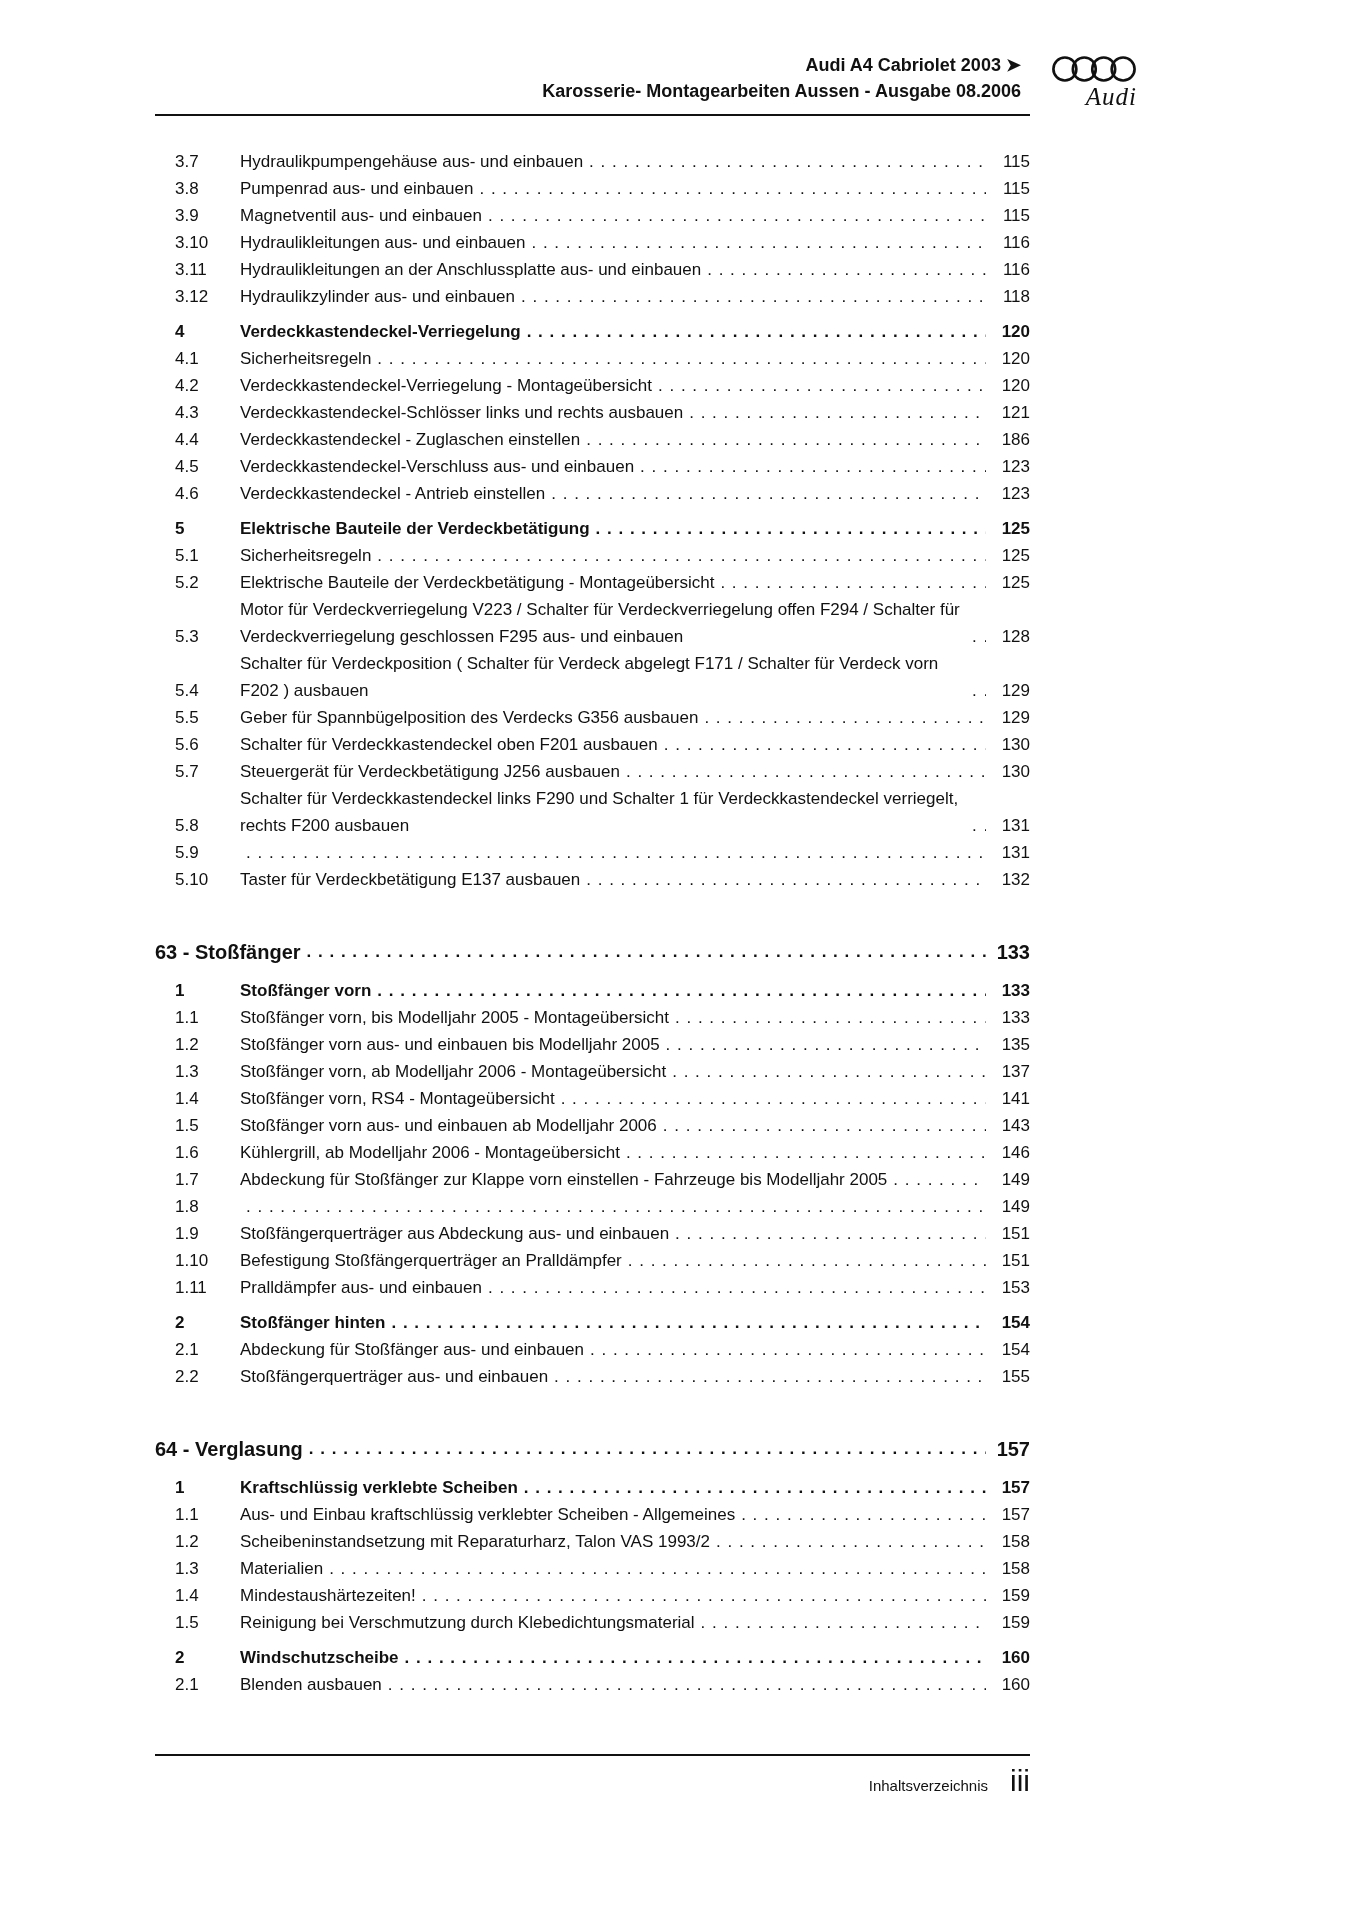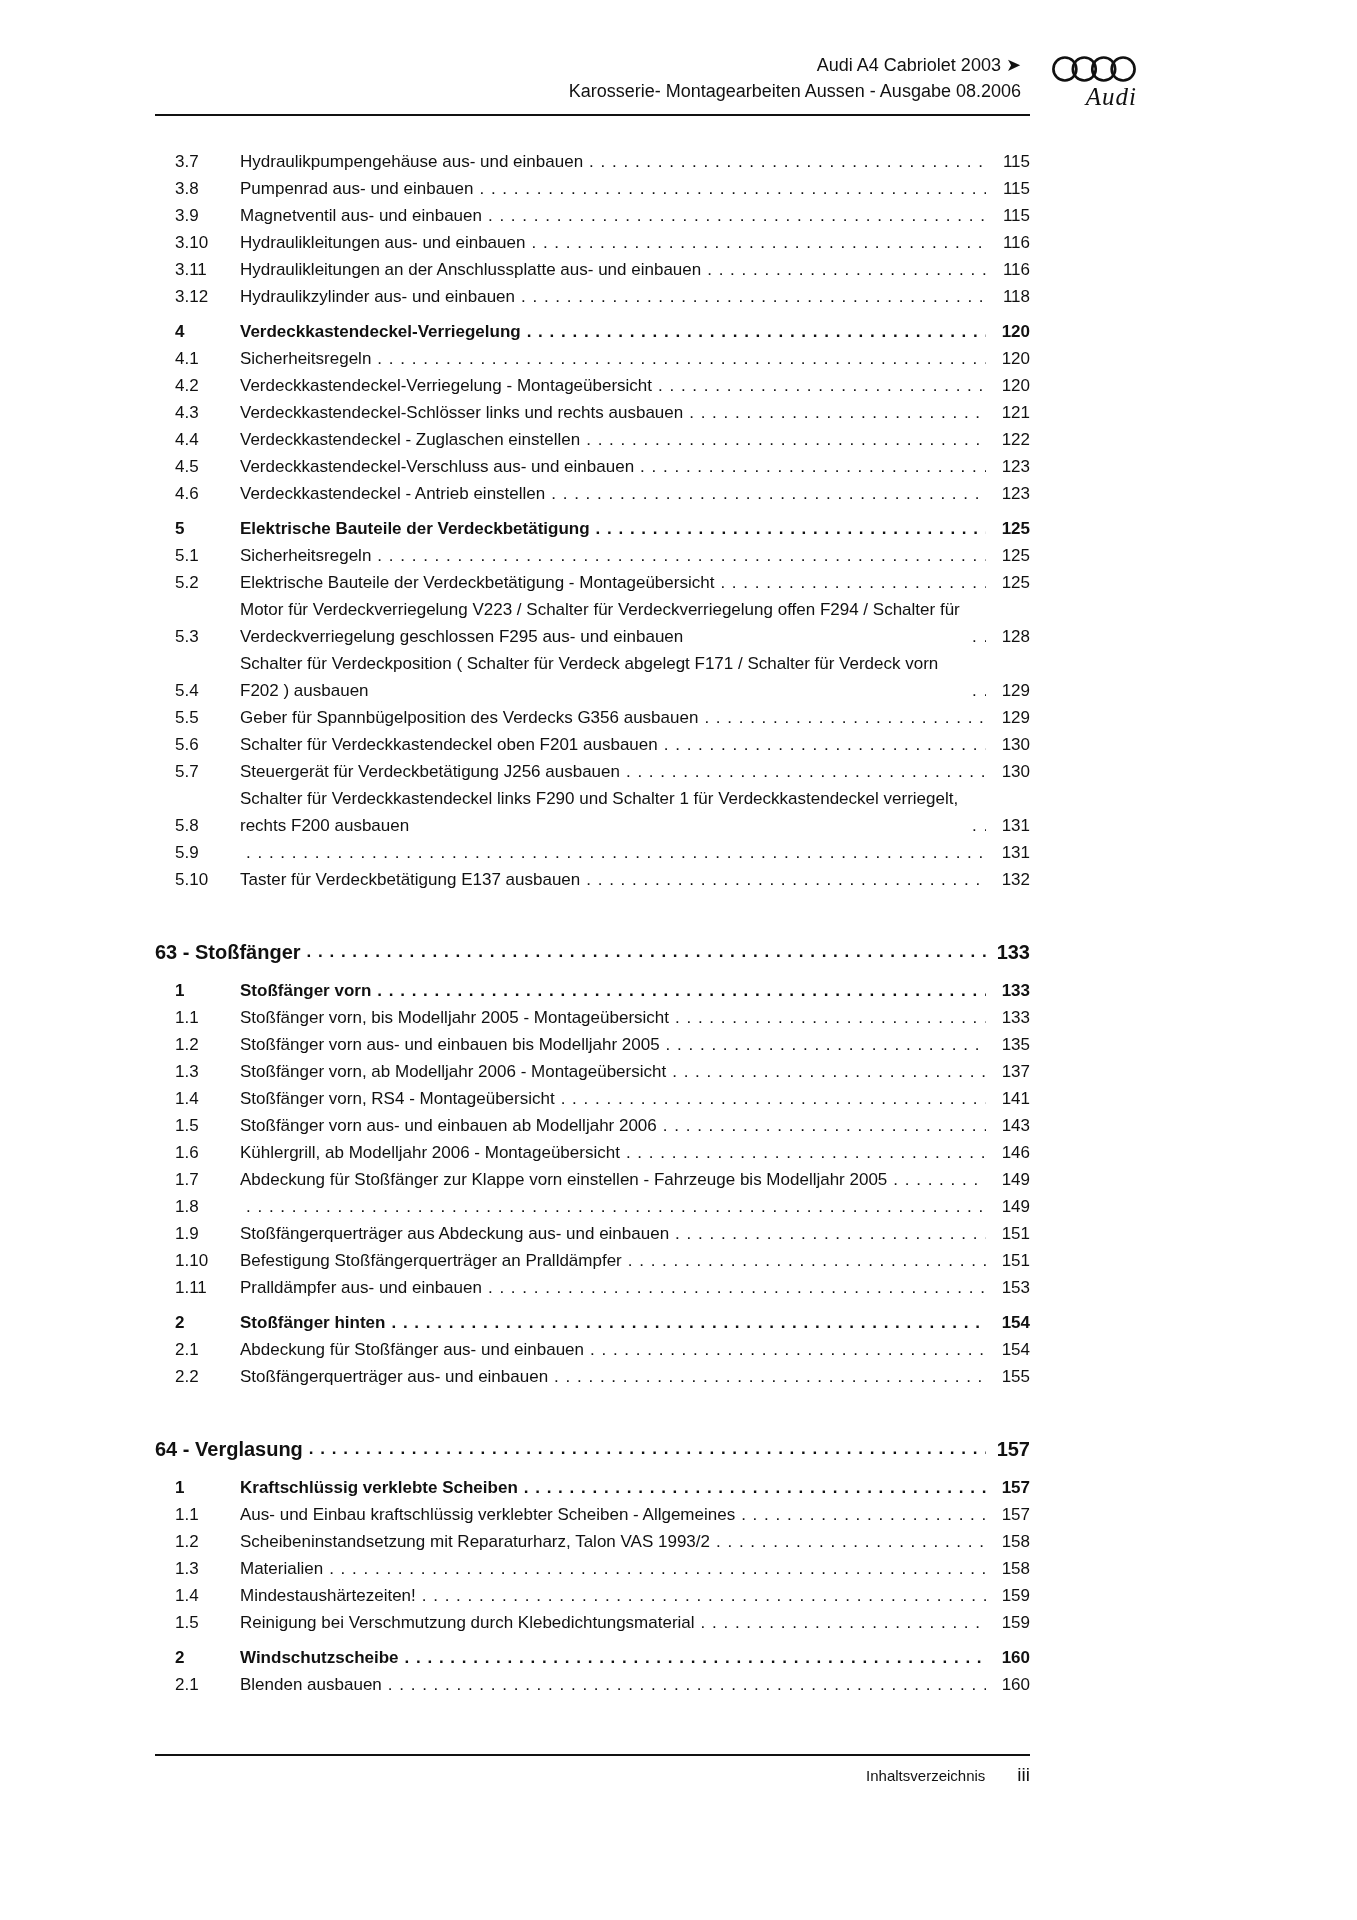--- a/index.html
+++ b/index.html
@@ -22,21 +22,21 @@
     top: 52px;
     left: 155px;
     width: 982px;
     display: flex;
     justify-content: flex-end;
     align-items: flex-start;
     gap: 30px;
   }
   .header-text {
     text-align: right;
-    font-weight: normal;
+    font-weight: bold;
     font-size: 18px;
     line-height: 26px;
     white-space: nowrap;
   }
   .logo {
     display: flex;
     flex-direction: column;
     align-items: flex-end;
     margin-top: 2px;
   }
@@ -108,22 +108,22 @@
   
   .footer-line {
     position: absolute;
     top: 1764px;
     left: 155px;
     width: 875px;
     text-align: right;
   }
   .footer-label { font-size: 15px; vertical-align: baseline; }
   .folio {
-    font-size: 19px;
-    margin-left: 32px;
+    font-size: 30px;
+    margin-left: 22px;
     vertical-align: baseline;
   }
 </style>
 </head>
 <body>
 
 <div class="page">
 
   <header class="header">
     <div class="header-text">
@@ -201,21 +201,21 @@
       <div class="entry sub">
     <span class="num">4.3</span>
     <span class="title">Verdeckkastendeckel-Schlösser links und rechts ausbauen</span>
     <span class="dots"></span>
     <span class="pg">121</span>
   </div>
       <div class="entry sub">
     <span class="num">4.4</span>
     <span class="title">Verdeckkastendeckel - Zuglaschen einstellen</span>
     <span class="dots"></span>
-    <span class="pg">122</span>
+    <span class="pg">186</span>
   </div>
       <div class="entry sub">
     <span class="num">4.5</span>
     <span class="title">Verdeckkastendeckel-Verschluss aus- und einbauen</span>
     <span class="dots"></span>
     <span class="pg">123</span>
   </div>
       <div class="entry sub">
     <span class="num">4.6</span>
     <span class="title">Verdeckkastendeckel - Antrieb einstellen</span>

